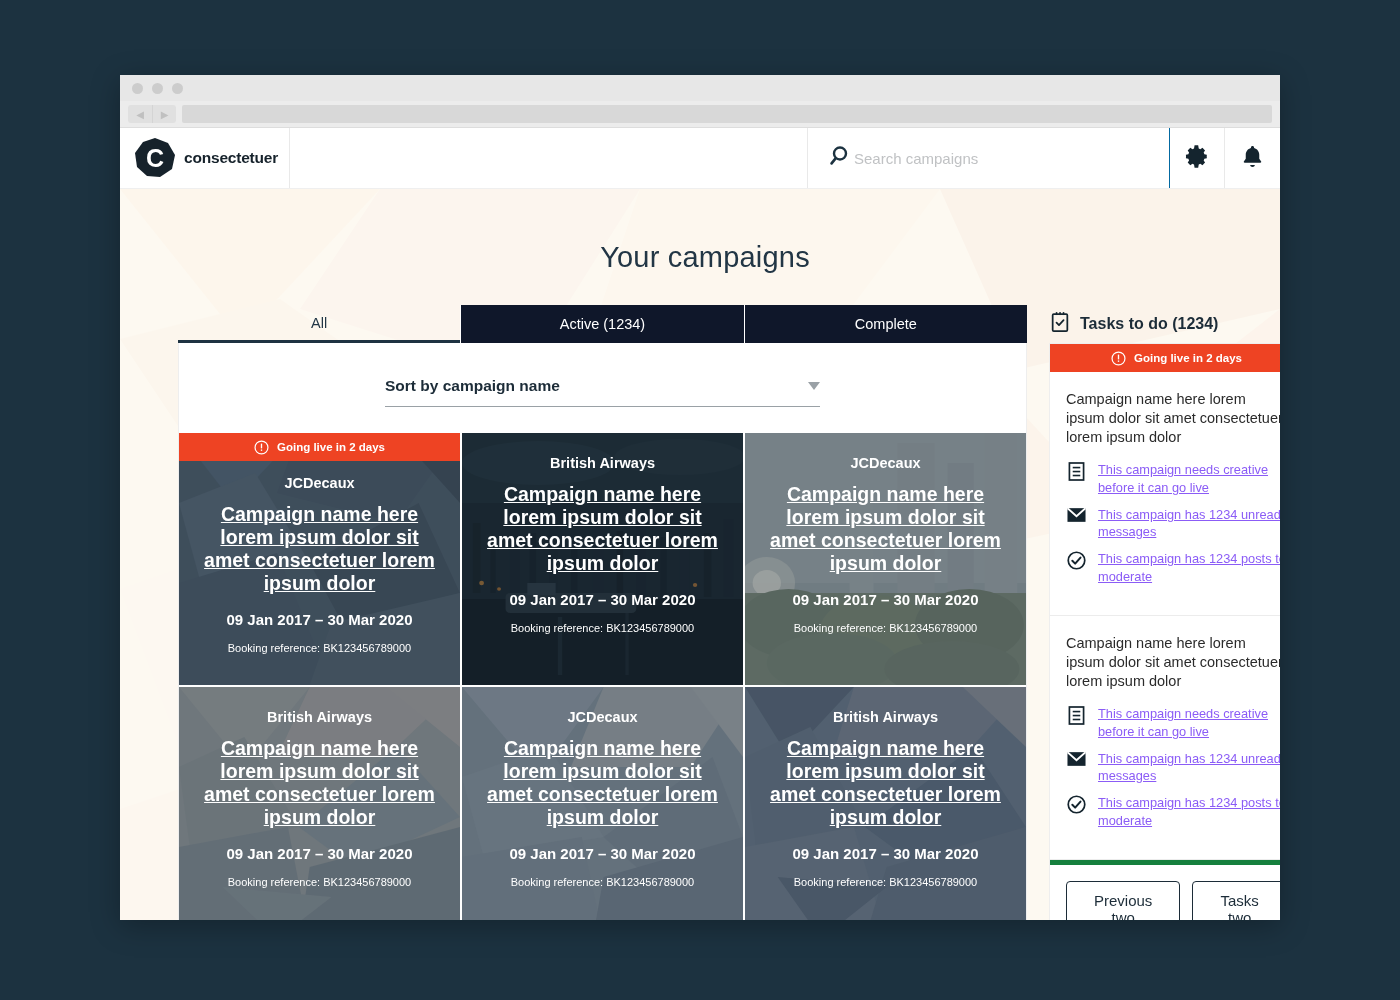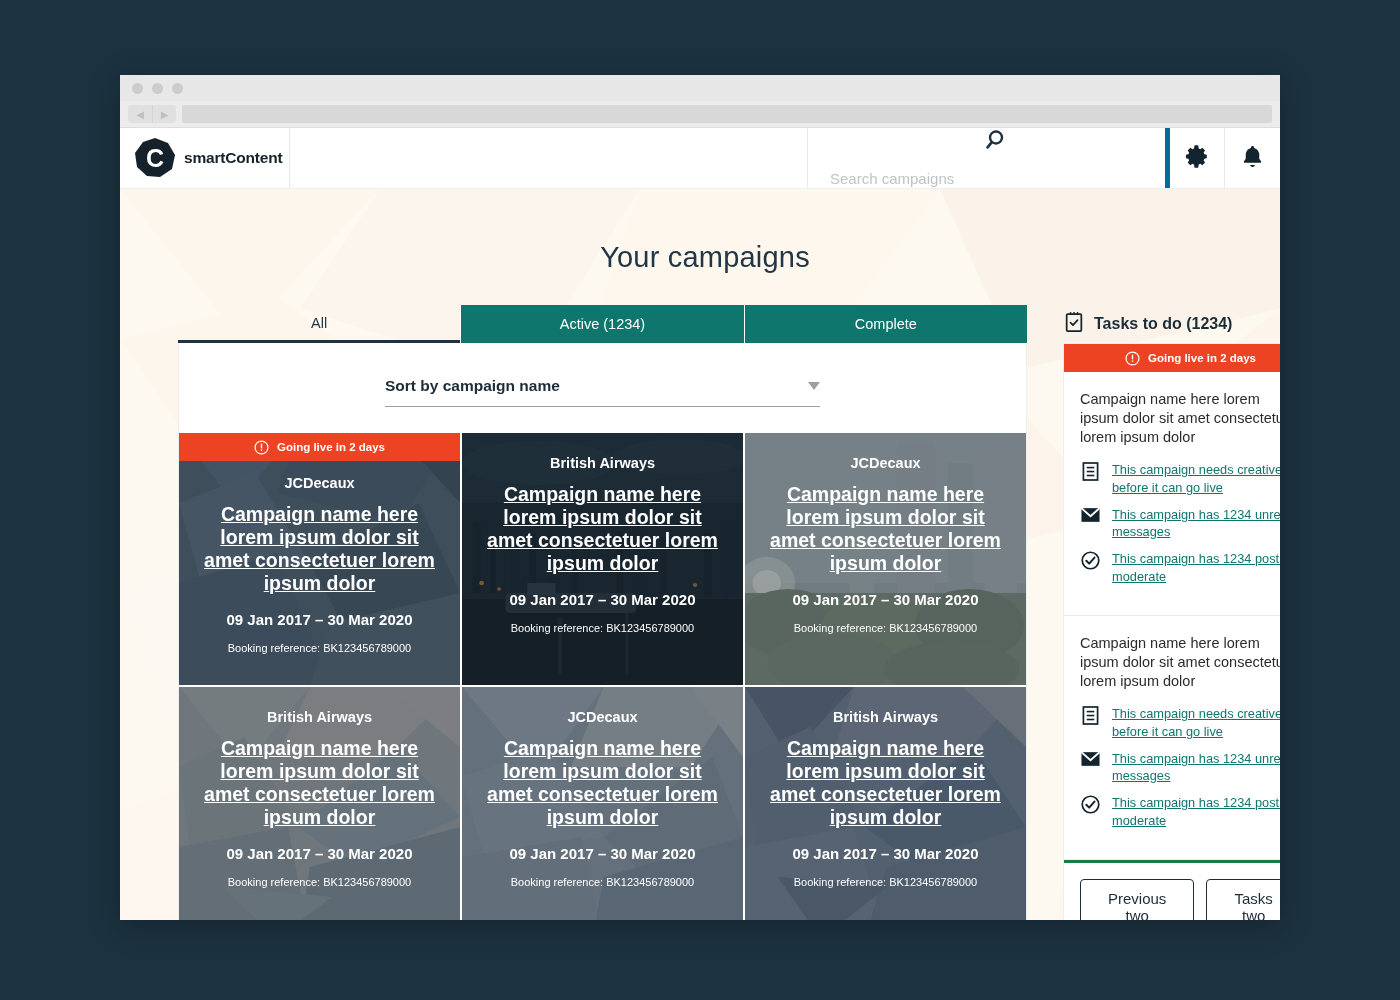--- a/index.html
+++ b/index.html
@@ -69,24 +69,22 @@
   }
   .logo-mark svg { display:block; }
   .logo-text {
     font-size: 15.5px; font-weight: bold; color: #16222b;
     letter-spacing: -0.2px;
   }
   .header-gap { flex: 1; border-right: 1px solid #e9e9e9; }
   .search-area {
     width: 362px;
     display: flex; align-items: center;
-    gap: 14px;
     padding-left: 22px;
-    border-right: 5px solid #0369a1;
-    flex-direction: column;
+    border-right: 1px solid #0369a1;
   }
   .search-icon { color: #1c3240; flex: none; }
   .search-input {
     border: none; outline: none;
     font-family: "Liberation Sans", sans-serif;
     font-size: 15px;
     color: #333;
     width: 100%;
     background: transparent;
   }
@@ -126,31 +124,31 @@
   .content-row {
     position: relative;
     display: flex;
     padding: 0 0 0 50px;
     margin-top: 31px;
     align-items: flex-start;
   }
   .left-col { width: 857px; flex: none; padding-left: 8px; }
   .right-col {
     width: 255px; flex: none;
-    margin-left: 36px;
+    margin-left: 22px;
   }
 
   
   .tabs { display: flex; height: 38px; }
   .tab {
     flex: 1;
     display: flex; align-items: center; justify-content: center;
     font-size: 14.5px;
     cursor: pointer;
-    background: #0f766e;
+    background: #0f172a;
     color: #ffffff;
     border-left: 1px solid #ffffff;
   }
   .tab:first-child { border-left: none; }
   .tab.active {
     background: transparent;
     color: #223645;
     border-bottom: 3px solid #1e3241;
   }
 
@@ -247,29 +245,29 @@
     line-height: 1.32;
     margin-bottom: 14px;
   }
   .task-item {
     display: flex; align-items: flex-start; gap: 12px;
     margin-bottom: 10px;
   }
   .task-item .t-ico { flex: none; width: 20px; display:flex; justify-content:center; padding-top: 1px; }
   .task-link {
     font-size: 12.8px;
-    color: #0f766e;
+    color: #8b5cf6;
     text-decoration: underline;
     line-height: 1.35;
     cursor: pointer;
   }
   .tasks-footer {
     display: flex; gap: 12px;
     padding: 16px;
-    border-top: 3px solid #15803d;
+    border-top: 5px solid #15803d;
   }
   .pager-btn {
     background: #ffffff;
     border: 1.6px solid #1c2c38;
     border-radius: 4px;
     padding: 10px 14px;
     font-size: 15px;
     color: #1c2c38;
     font-family: "Liberation Sans", sans-serif;
     cursor: pointer;
@@ -295,21 +293,21 @@
   </div>
 
   <div class="app-header">
     <div class="logo-block">
       <span class="logo-mark">
         <svg viewBox="0 0 42 42" width="42" height="42" aria-hidden="true">
           <polygon points="21,1 34,6 41,18 38,32 26,40 13,39 3,30 1,16 9,5" fill="#16222b"></polygon>
           <text x="21" y="30" text-anchor="middle" font-family="Liberation Sans, sans-serif" font-size="25" font-weight="bold" fill="#ffffff">C</text>
         </svg>
       </span>
-      <span class="logo-text">smartContent</span>
+      <span class="logo-text">consectetuer</span>
     </div>
 
     <div class="header-gap"></div>
 
     <div class="search-area">
       <span class="search-icon">
         <svg width="24" height="24" viewBox="0 0 24 24" aria-hidden="true">
           <circle cx="10" cy="9.5" r="6" fill="none" stroke="#1c3240" stroke-width="2.4"></circle>
           <line x1="5.4" y1="14.6" x2="1.6" y2="19.4" stroke="#1c3240" stroke-width="2.6" stroke-linecap="round"></line>
         </svg>

